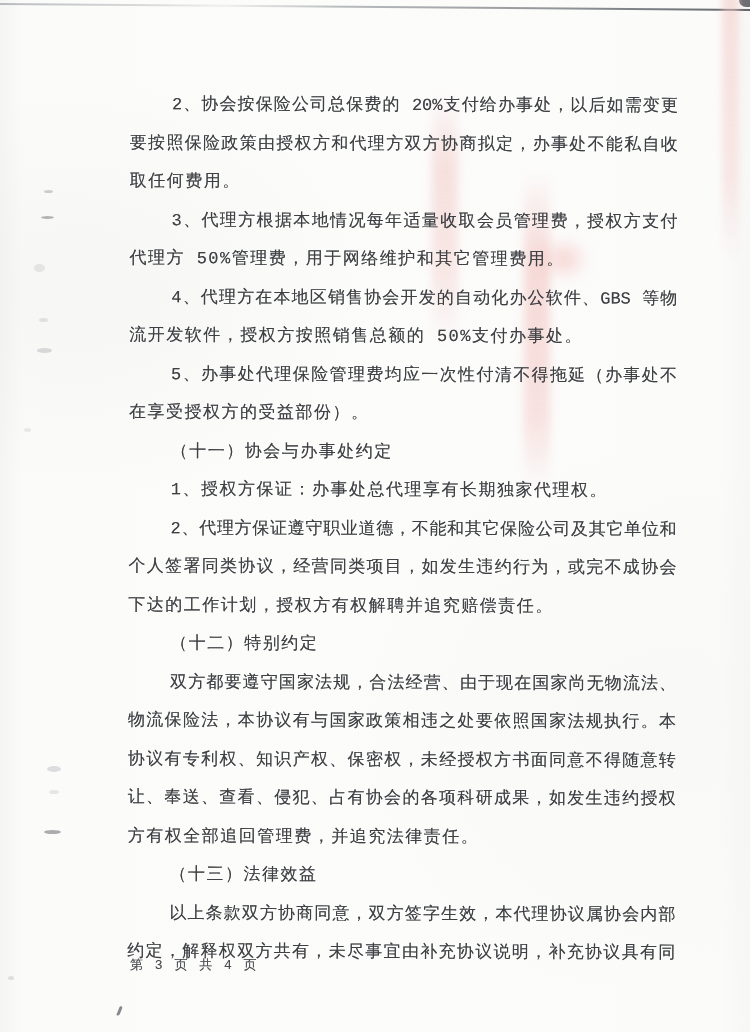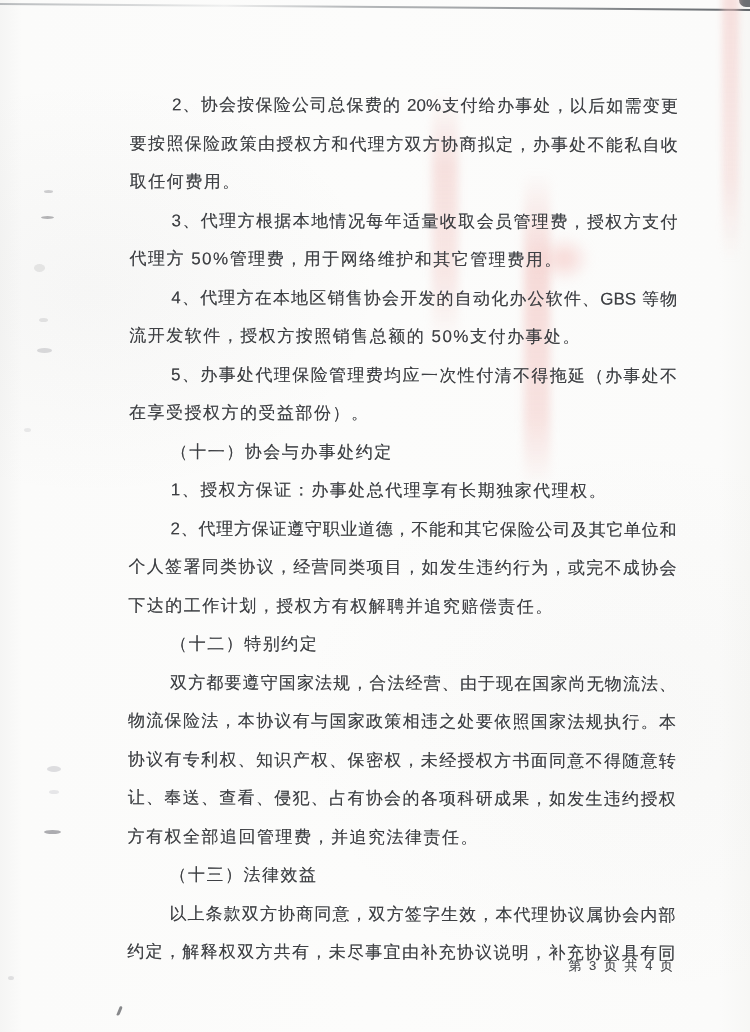--- a/index.html
+++ b/index.html
@@ -6,21 +6,21 @@
   .page {
     position: relative;
     width: 750px;
     height: 1032px;
     margin: 0 auto;
     overflow: hidden;
     background:
       radial-gradient(ellipse 420px 300px at 12% 28%, rgba(120,120,125,0.04), transparent 70%),
       radial-gradient(ellipse 500px 400px at 85% 70%, rgba(160,160,160,0.03), transparent 70%),
       linear-gradient(90deg, #f5f5f4 0%, #fbfbfa 3%, #fcfcfb 50%, #fbfbfa 96%, #f7f7f5 100%);
-    font-family: Liberation Sans, sans-serif;
+    font-family: Liberation Mono, monospace;
   }
   
   .top-line {
     position: absolute; top: 3px; left: -2px; width: 756px; height: 2px;
     transform-origin: 0 0; transform: rotate(0.45deg);
     background: linear-gradient(90deg,
       rgba(130,135,140,0.55) 0%, rgba(130,135,140,0.28) 20%,
       rgba(150,155,160,0.12) 30%, rgba(115,120,125,0.5) 46%,
       rgba(95,100,105,0.65) 72%, rgba(70,75,80,0.85) 100%);
   }
@@ -63,21 +63,21 @@
     text-shadow: 0 0 0.5px rgba(62,64,68,0.55);
     white-space: normal; overflow: visible;
   }
   .ln.indent { padding-left: 42px; }
   .ln.just {
     text-align: justify; text-align-last: justify;
     text-justify: inter-character; letter-spacing: 0;
   }
   .footer {
     position: absolute; left: 130px; top: 956px; width: 545px; height: 20px;
-    line-height: 20px; text-align: right;
+    line-height: 20px; text-align: left;
     font-size: 13px; color: #4a4c50; letter-spacing: 2px;
     text-shadow: 0 0 0.4px rgba(74,76,80,0.5);
   }
 </style>
 </head>
 <body>
 
 <div class="page">
 
   <div class="top-line"></div>

